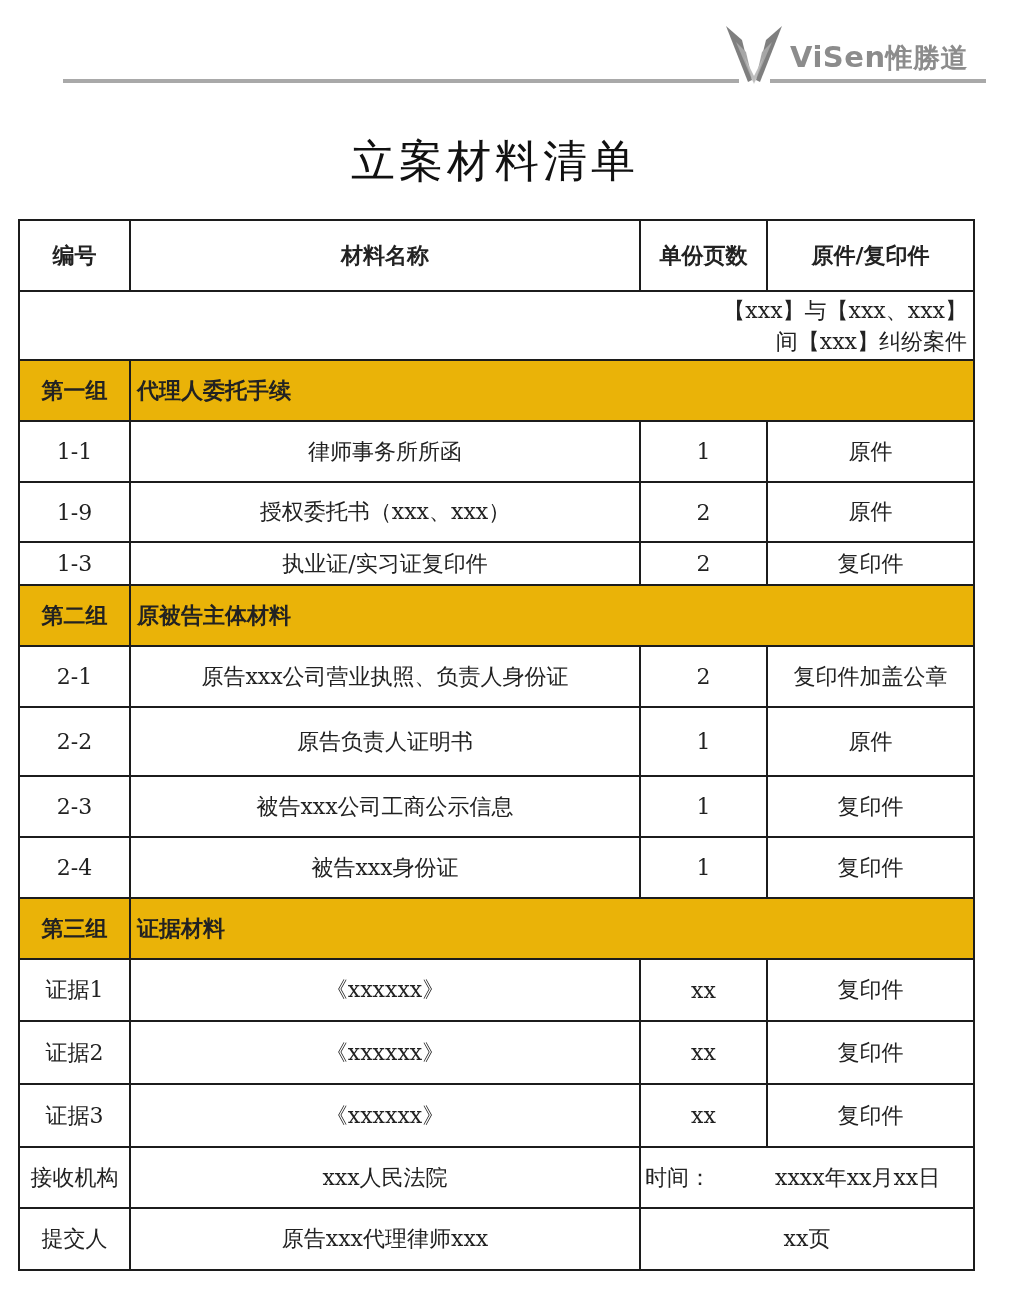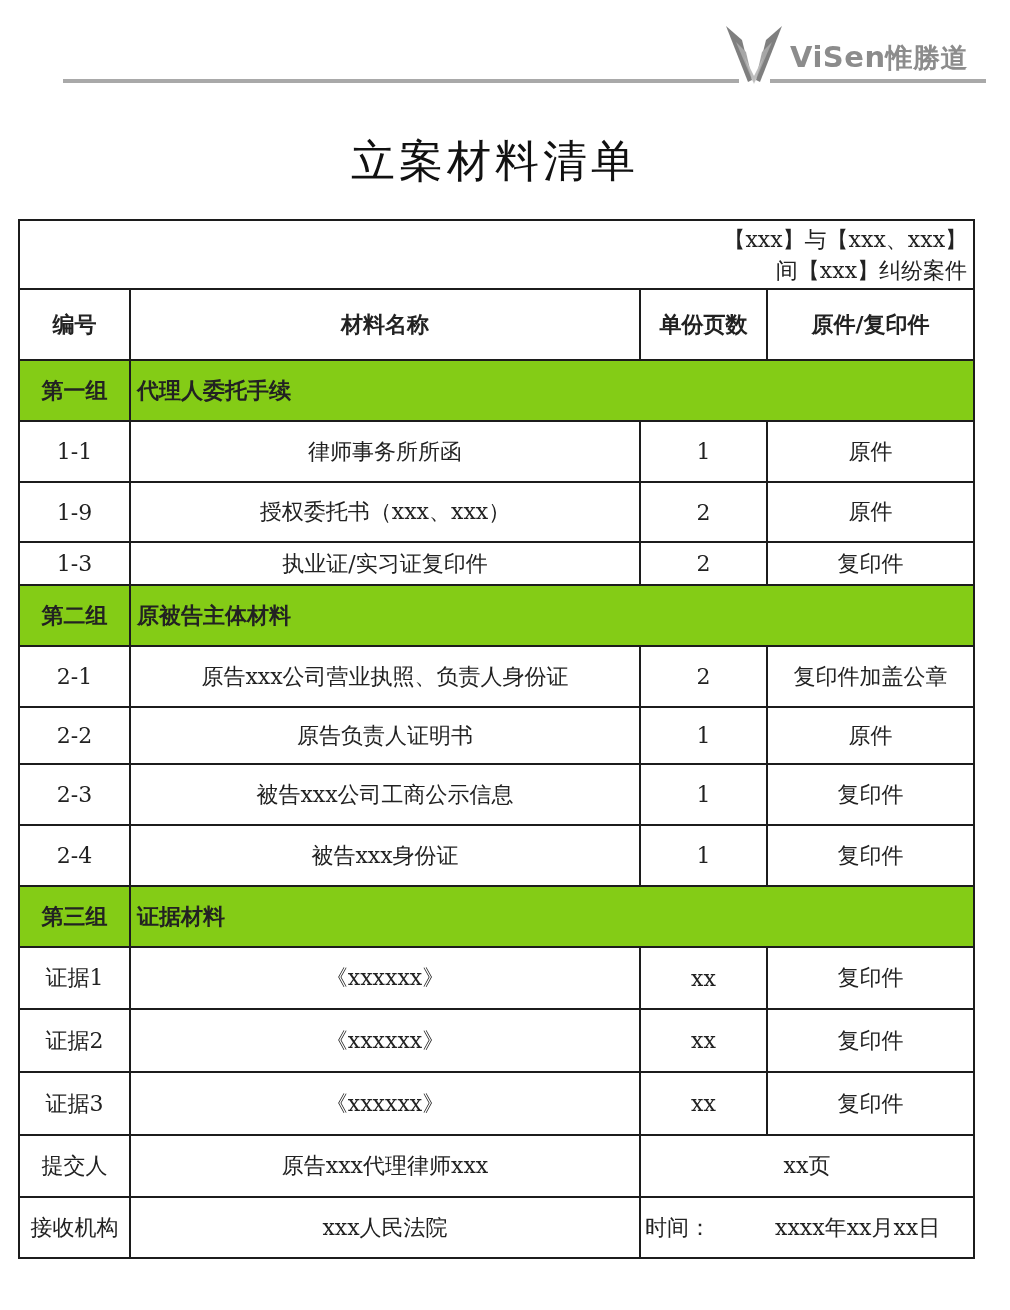--- a/index.html
+++ b/index.html
@@ -11,21 +11,21 @@
     .logo-mark { width: 64px; height: 64px; }
     .logo-text { font-family: "DejaVu Sans", "Liberation Sans", sans-serif; font-weight: bold; font-size: 29px; color: #8c8c8c; margin-left: 4px; margin-bottom: 10px; letter-spacing: 0.5px; }
     .logo-cn { font-family: "DejaVu Sans", sans-serif; font-weight: bold; font-size: 27px; color: #8c8c8c; text-align: right; }
 
     .doc-title { position: absolute; left: 0; width: 990px; top: 132px; text-align: center; font-size: 44px; letter-spacing: 4px; color: #111; font-family: "DejaVu Serif", "Liberation Serif", serif; }
 
     table.list { position: absolute; left: 18px; top: 219px; width: 955px; border-collapse: collapse; table-layout: fixed; }
     table.list td { border: 2.5px solid #1c1c1c; padding: 0; text-align: center; vertical-align: middle; font-size: 22px; color: #222; }
     .case-cell { text-align: right !important; padding-right: 6px !important; line-height: 31px; font-size: 22px; }
     .th { font-family: "DejaVu Sans", "Liberation Sans", sans-serif; font-weight: bold; font-size: 22px; }
-    .group-row td { background: #84cc16; }
+    .group-row td { background: #eab308; }
     .group-label { font-family: "DejaVu Sans", "Liberation Sans", sans-serif; font-weight: bold; }
     .group-title { text-align: left !important; padding-left: 6px !important; font-family: "DejaVu Sans", "Liberation Sans", sans-serif; font-weight: bold; }
     .time-cell { text-align: left !important; padding-left: 4px !important; white-space: pre; }
   </style>
 </head>
 <body>
 
 <div class="header-line-left"></div>
 <div class="header-line-right"></div>
 <div class="logo">
@@ -42,31 +42,31 @@
 <div class="doc-title">立案材料清单</div>
 
 <table class="list">
   <colgroup>
     <col style="width:111px">
     <col style="width:510px">
     <col style="width:127px">
     <col style="width:207px">
   </colgroup>
   <tbody>
+    <tr style="height:71px">
+      <td class="th">编号</td>
+      <td class="th">材料名称</td>
+      <td class="th">单份页数</td>
+      <td class="th">原件/复印件</td>
+    </tr>
     <tr style="height:69px">
       <td colspan="4" class="case-cell">
         <div>【xxx】与【xxx、xxx】</div>
         <div>间【xxx】纠纷案件</div>
       </td>
-    </tr>
-    <tr style="height:71px">
-      <td class="th">编号</td>
-      <td class="th">材料名称</td>
-      <td class="th">单份页数</td>
-      <td class="th">原件/复印件</td>
     </tr>
 
     <tr class="group-row" style="height:61px">
       <td class="group-label">第一组</td>
       <td colspan="3" class="group-title">代理人委托手续</td>
     </tr>
     <tr style="height:61px">
       <td>1-1</td>
       <td>律师事务所所函</td>
       <td>1</td>
@@ -88,21 +88,21 @@
     <tr class="group-row" style="height:61px">
       <td class="group-label">第二组</td>
       <td colspan="3" class="group-title">原被告主体材料</td>
     </tr>
     <tr style="height:61px">
       <td>2-1</td>
       <td>原告xxx公司营业执照、负责人身份证</td>
       <td>2</td>
       <td>复印件加盖公章</td>
     </tr>
-    <tr style="height:57px">
+    <tr style="height:69px">
       <td>2-2</td>
       <td>原告负责人证明书</td>
       <td>1</td>
       <td>原件</td>
     </tr>
     <tr style="height:61px">
       <td>2-3</td>
       <td>被告xxx公司工商公示信息</td>
       <td>1</td>
       <td>复印件</td>
@@ -130,24 +130,24 @@
       <td>xx</td>
       <td>复印件</td>
     </tr>
     <tr style="height:63px">
       <td>证据3</td>
       <td>《xxxxxx》</td>
       <td>xx</td>
       <td>复印件</td>
     </tr>
 
+    <tr style="height:61px">
+      <td>接收机构</td>
+      <td>xxx人民法院</td>
+      <td colspan="2" class="time-cell"><span>时间：</span><span style="display:inline-block;width:64px"></span><span>xxxx年xx月xx日</span></td>
+    </tr>
     <tr style="height:62px">
       <td>提交人</td>
       <td>原告xxx代理律师xxx</td>
       <td colspan="2">xx页</td>
     </tr>
-    <tr style="height:61px">
-      <td>接收机构</td>
-      <td>xxx人民法院</td>
-      <td colspan="2" class="time-cell"><span>时间：</span><span style="display:inline-block;width:64px"></span><span>xxxx年xx月xx日</span></td>
-    </tr>
   </tbody>
 </table>
 
 </body></html>

